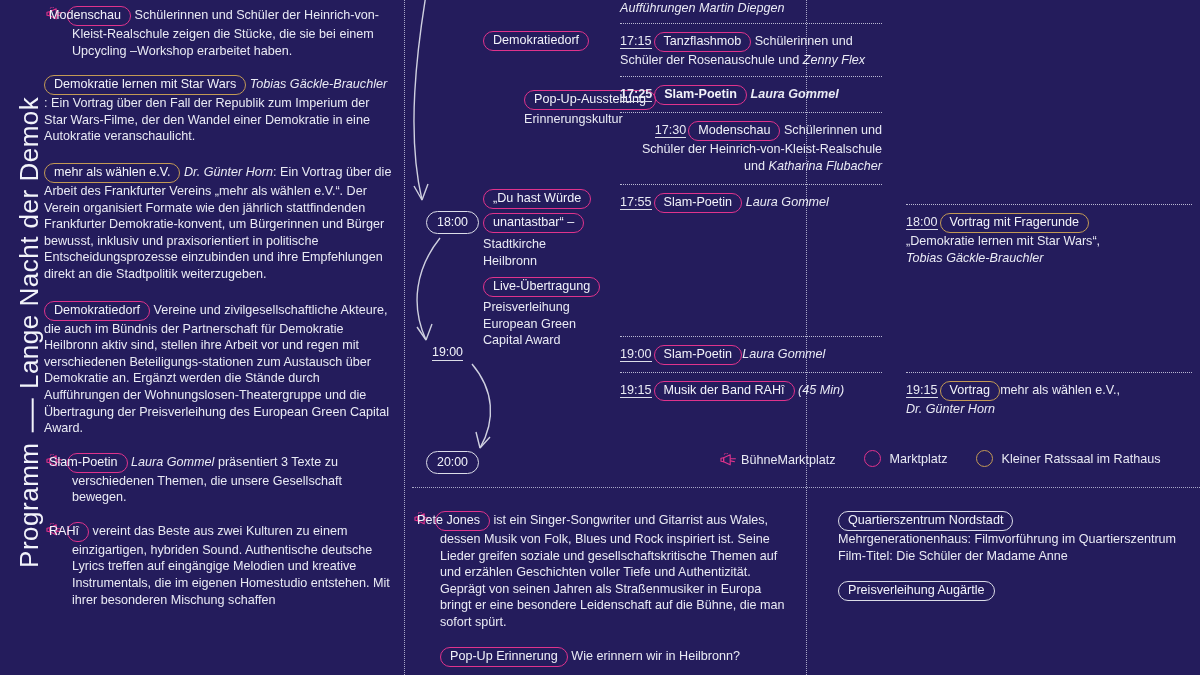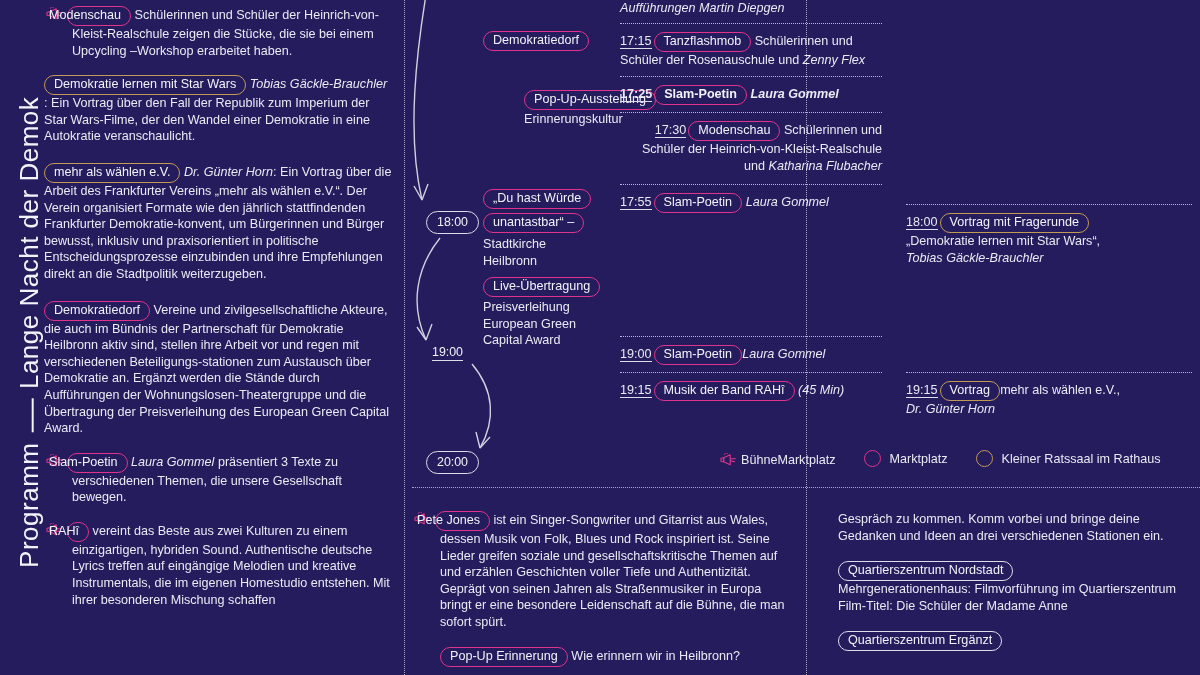--- a/index.html
+++ b/index.html
@@ -284,23 +284,22 @@
           <path d="M7 1.5 L7.8 0.3 M10 0.8 L10.2 -0.4" stroke="#e0338c" stroke-width="1.1" fill="none" stroke-linecap="round"></path>
         </svg>
       </span><span class="pill pink">Pete Jones</span><span> ist ein Singer-Songwriter und Gitarrist aus Wales, dessen Musik von Folk, Blues und Rock inspiriert ist. Seine Lieder greifen soziale und gesellschaftskritische Themen auf und erzählen Geschichten voller Tiefe und Authentizität. Geprägt von seinen Jahren als Straßenmusiker in Europa bringt er eine besondere Leidenschaft auf die Bühne, die man sofort spürt.</span>
     </p>
     <p class="para" style="padding-left:28px;">
       <span class="pill pink">Pop-Up Erinnerung</span><span> Wie erinnern wir in Heilbronn?</span>
     </p>
   </div>
 
   <div class="botC">
-    <p class="para" style="margin-bottom:17px;">Gespräch zu kommen. Komm vorbei und bringe deine Gedanken und Ideen an drei verschiedenen Stationen ein.</p>
     <p class="para" style="margin-bottom:17px;">
       <span class="pill white">Quartierszentrum Nordstadt</span><br>
       <span>Mehrgenerationenhaus: Filmvorführung im Quartierszentrum Film-Titel: Die Schüler der Madame Anne</span>
     </p>
     <p class="para">
-      <span class="pill white">Quartierszentrum Ergänzt</span>
+      <span class="pill white">Preisverleihung Augärtle</span>
     </p>
   </div>
 
 </div>
 
 </body></html>

